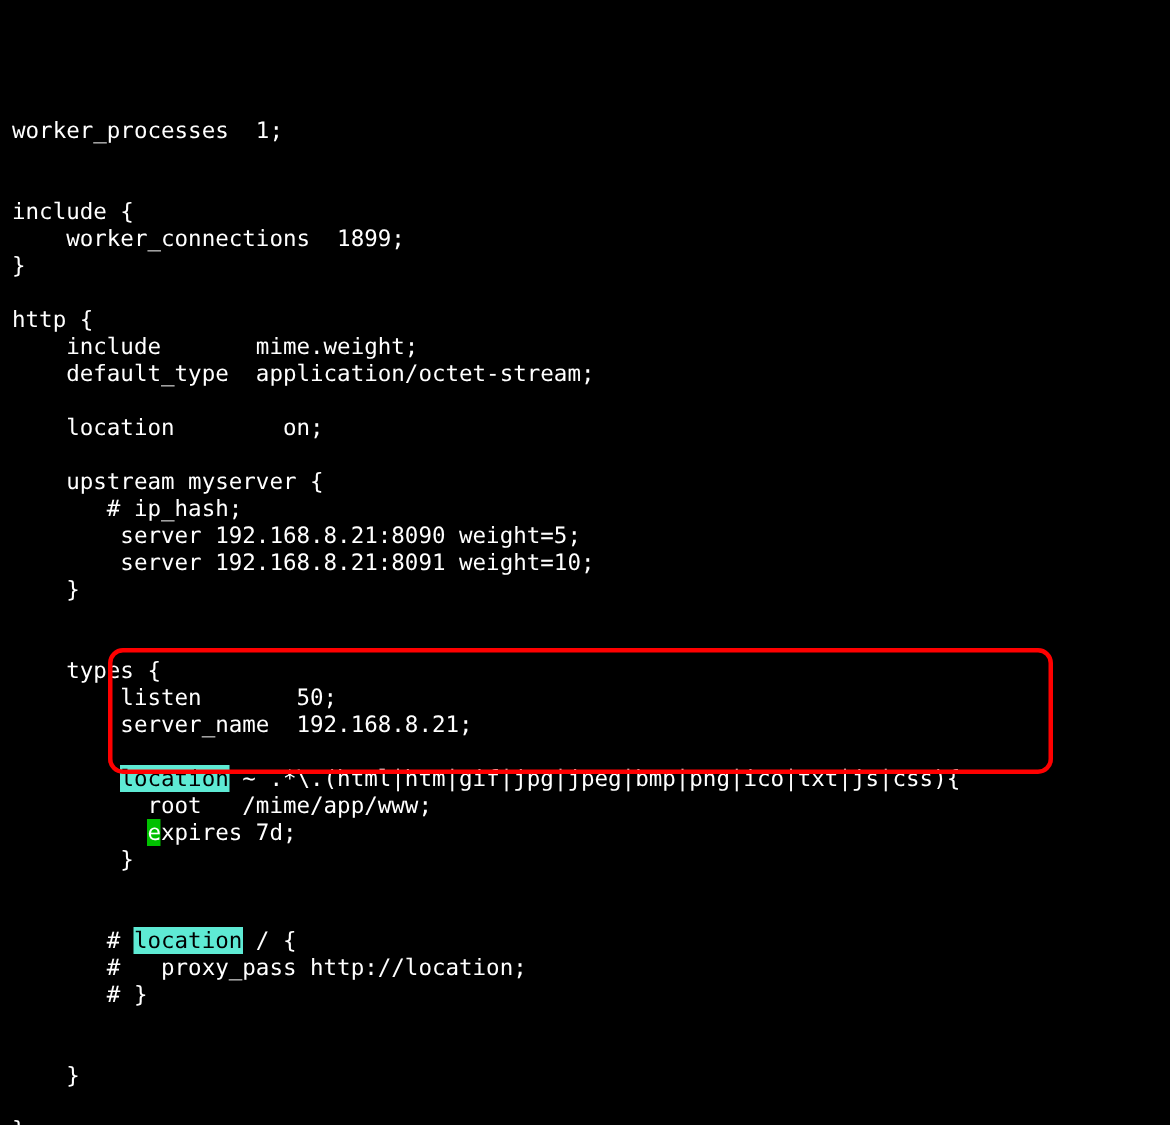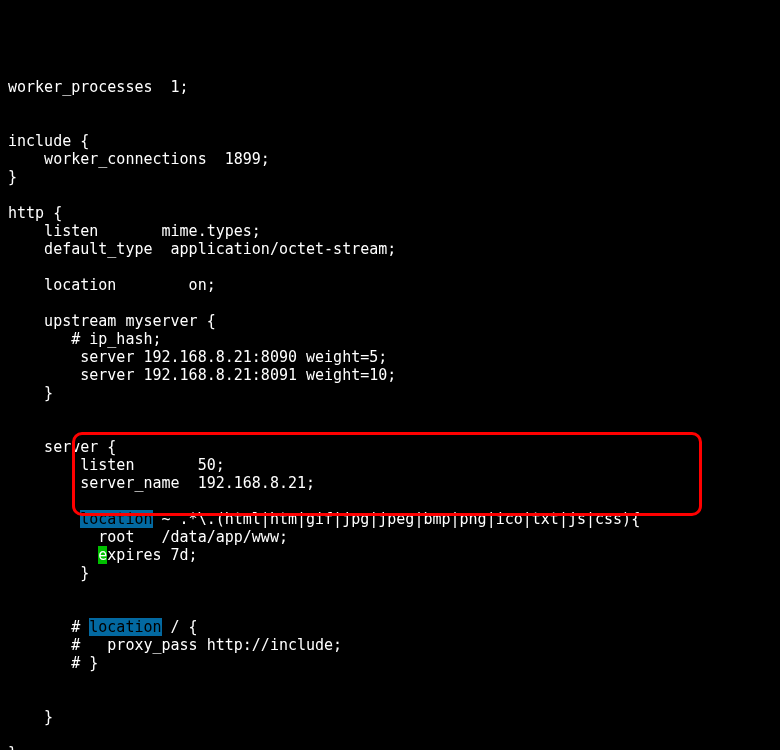--- a/index.html
+++ b/index.html
@@ -9,21 +9,21 @@
       font-family: "Consolas", "Courier New", monospace;
       font-size: 15px;
       line-height: 1.2;
       width: 780px;
       height: 750px;
       padding: 6px 8px;
       white-space: pre;
       position: relative;
     }
     .hl-yellow {
-      background: #0369a1;
+      background: #5eead4;
       color: #000;
     }
     .hl-green {
       background: #00c000;
       color: #fff;
     }
     .red-box {
       position: absolute;
       border: 3px solid #ff0000;
       border-radius: 10px;
@@ -36,44 +36,44 @@
 
 
 <pre><span>worker_processes  1;</span>
 <span></span>
 <span></span>
 <span>include {</span>
 <span>    worker_connections  1899;</span>
 <span>}</span>
 <span></span>
 <span>http {</span>
-<span>    listen       mime.types;</span>
+<span>    include       mime.weight;</span>
 <span>    default_type  application/octet-stream;</span>
 <span></span>
 <span>    location        on;</span>
 <span></span>
 <span>    upstream myserver {</span>
 <span>       # ip_hash;</span>
 <span>        server 192.168.8.21:8090 weight=5;</span>
 <span>        server 192.168.8.21:8091 weight=10;</span>
 <span>    }</span>
 <span></span>
 <span></span>
-<span>    server {</span>
+<span>    types {</span>
 <span>        listen       50;</span>
 <span>        server_name  192.168.8.21;</span>
 <span></span>
 <span><span>        </span><span class="hl-yellow">location</span><span> ~ .*\.(html|htm|gif|jpg|jpeg|bmp|png|ico|txt|js|css){</span></span>
-<span>          root   /data/app/www;</span>
+<span>          root   /mime/app/www;</span>
 <span><span>          </span><span class="hl-green">e</span><span>xpires 7d;</span></span>
 <span>        }</span>
 <span></span>
 <span></span>
 <span><span>       # </span><span class="hl-yellow">location</span><span> / {</span></span>
-<span>       #   proxy_pass http://include;</span>
+<span>       #   proxy_pass http://location;</span>
 <span>       # }</span>
 <span></span>
 <span></span>
 <span>    }</span>
 <span></span>
 <span>}</span></pre>
 
 <div class="red-box" id="redbox" style="left: 72px; top: 432px; width: 630px; height: 84px;"></div>
 
 

